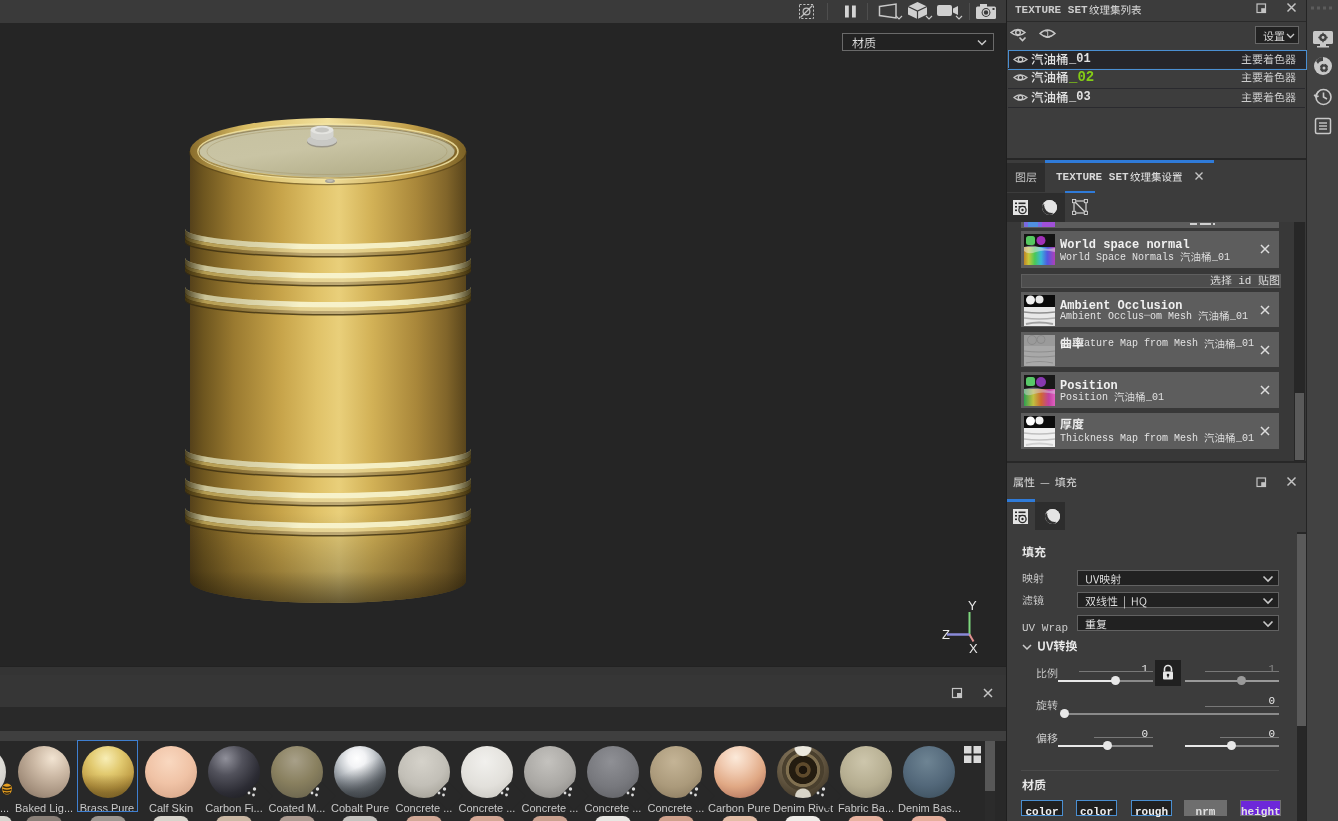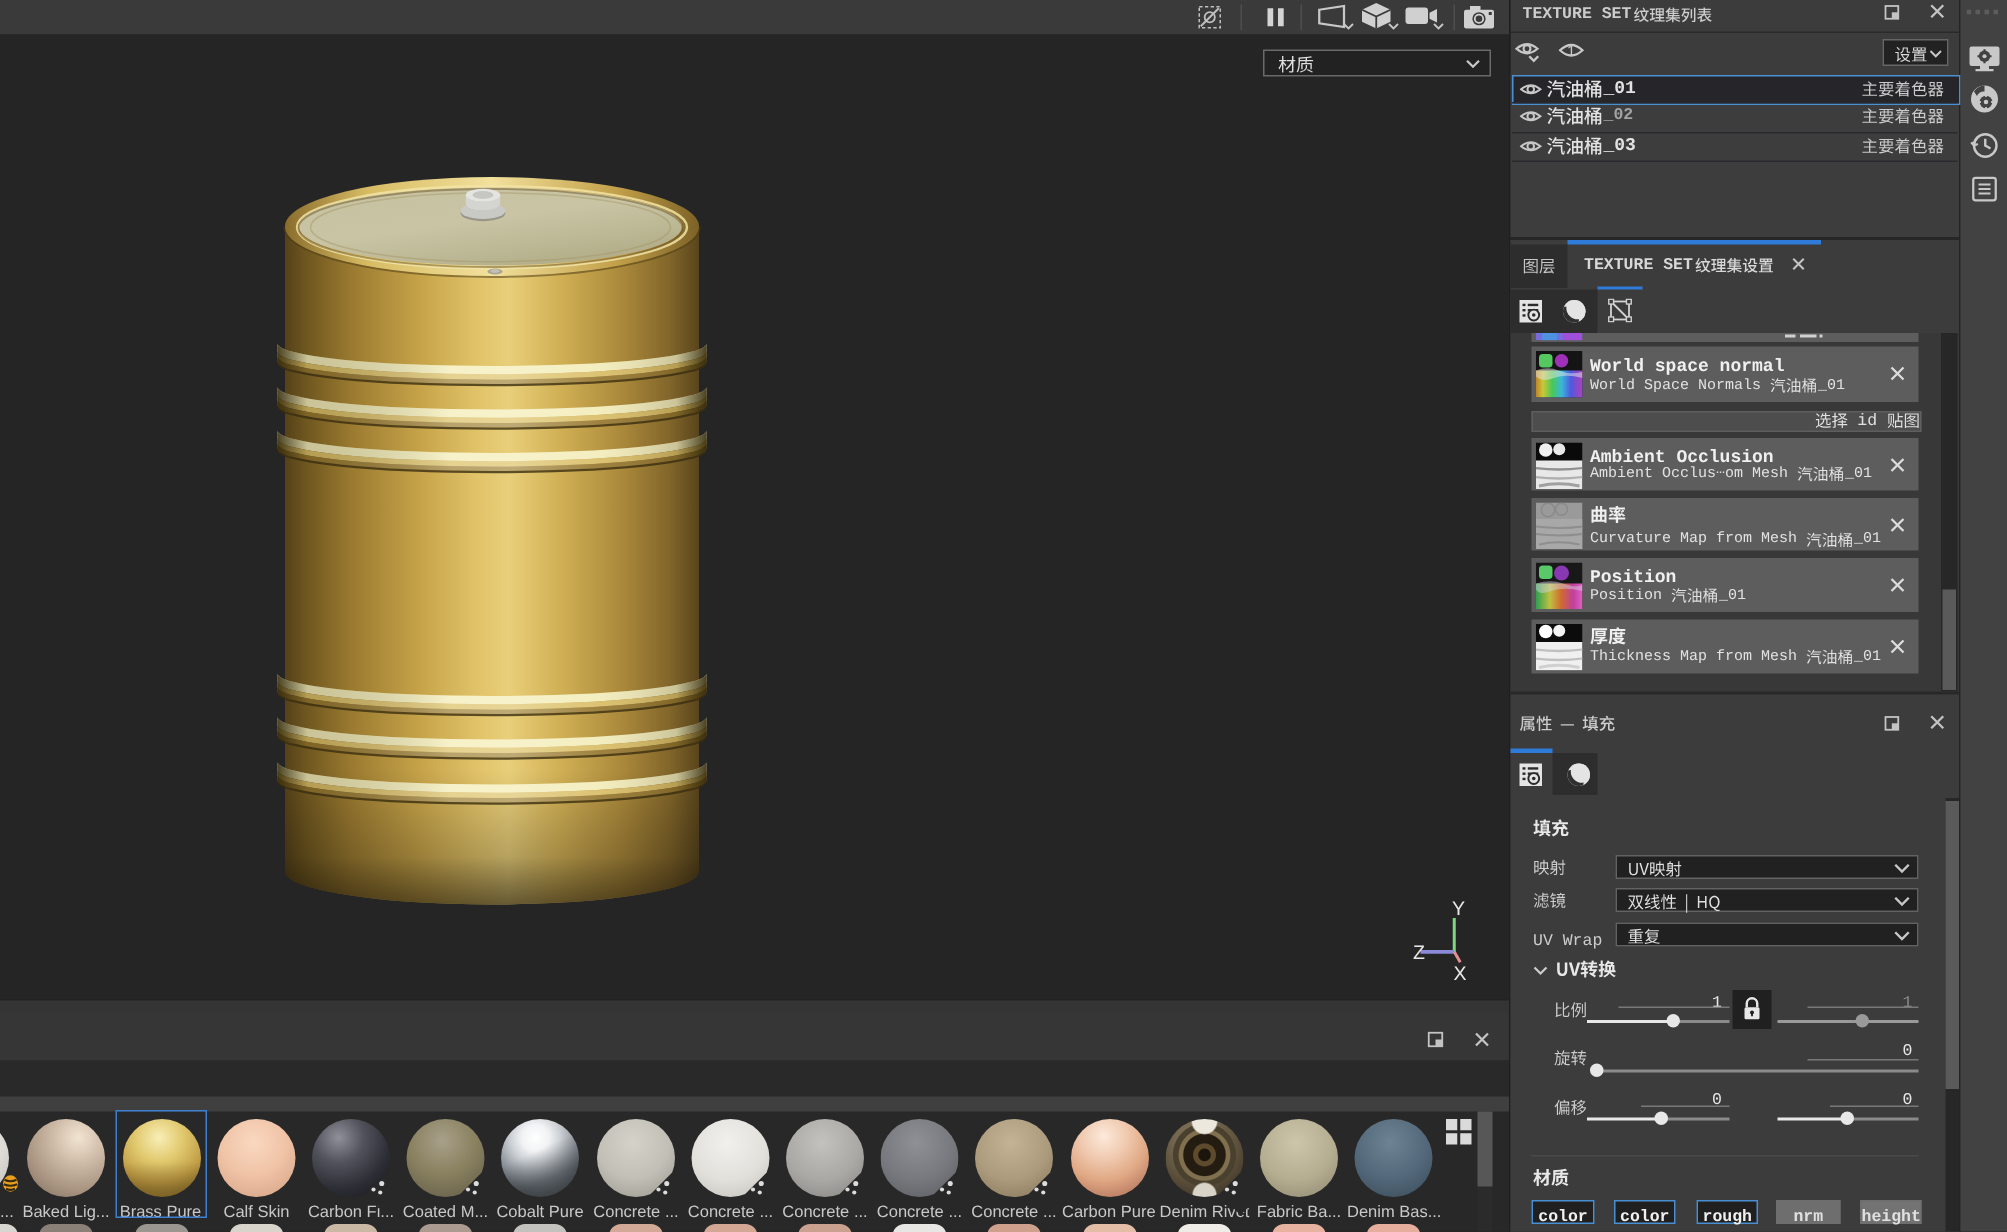--- a/index.html
+++ b/index.html
@@ -389,21 +389,21 @@
 <div class="ab" style="left:1008px;top:68px;width:297px;height:18px;"></div>
 <svg class="ab" style="left:1013px;top:72px" width="15" height="11">
 <path d="M1,5.5 Q7.5,0.2 14,5.5 Q7.5,10.8 1,5.5 Z" fill="none" stroke="#c8c8c8" stroke-width="1.3"></path>
 <circle cx="7.5" cy="5.5" r="2.2" fill="none" stroke="#c8c8c8" stroke-width="1.3"></circle>
     </svg>
     <div class="ab" style="left:1031px;top:69px;width:160px;height:16px;">
       <div class="flexr" style="height:16px">
         <svg width="38" height="16" viewBox="0 0 38 16" style="display:block">
           <path transform="translate(0,13.0)" d="M5.4 -7.3V-6.3H10.9V-7.3ZM1.2 -9.5C1.9 -9.1 2.8 -8.5 3.3 -8.1L4.0 -9.1C3.5 -9.4 2.5 -10.0 1.8 -10.3ZM0.4 -6.1C1.1 -5.7 2.1 -5.2 2.6 -4.8L3.2 -5.8C2.7 -6.1 1.7 -6.6 1.0 -6.9ZM0.8 0.0 1.8 0.8C2.5 -0.4 3.2 -1.8 3.8 -3.1L2.9 -3.8C2.3 -2.5 1.4 -0.9 0.8 0.0ZM5.7 -10.6C5.2 -9.2 4.4 -7.9 3.5 -7.0C3.8 -6.9 4.2 -6.5 4.5 -6.3C4.9 -6.8 5.4 -7.4 5.8 -8.1H12.0V-9.2H6.4C6.5 -9.5 6.7 -9.9 6.8 -10.3ZM4.2 -5.4V-4.4H9.5C9.5 -1.1 9.7 1.1 11.1 1.1C11.9 1.1 12.1 0.5 12.2 -1.0C12.0 -1.2 11.7 -1.5 11.5 -1.7C11.4 -0.7 11.4 -0.0 11.2 -0.0C10.7 -0.0 10.6 -2.3 10.6 -5.4Z M13.7 -9.5C14.4 -9.1 15.6 -8.5 16.1 -8.1L16.8 -9.1C16.2 -9.5 15.1 -10.1 14.3 -10.4ZM13.0 -6.1C13.8 -5.7 14.8 -5.1 15.4 -4.7L16.0 -5.7C15.5 -6.1 14.4 -6.6 13.6 -7.0ZM13.4 0.1 14.4 0.9C15.1 -0.2 15.8 -1.5 16.4 -2.7L15.5 -3.5C14.8 -2.2 14.0 -0.8 13.4 0.1ZM19.9 -0.9H18.1V-3.3H19.9ZM21.1 -0.9V-3.3H22.9V-0.9ZM17.0 -8.0V1.0H18.1V0.3H22.9V0.9H24.1V-8.0H21.1V-10.5H19.9V-8.0ZM19.9 -4.5H18.1V-6.8H19.9ZM21.1 -4.5V-6.8H22.9V-4.5Z M27.1 -10.6V-8.2H25.6V-7.1H27.0C26.7 -5.6 26.0 -3.8 25.2 -2.9C25.4 -2.6 25.7 -2.0 25.8 -1.7C26.3 -2.4 26.8 -3.4 27.1 -4.6V1.0H28.2V-5.1C28.5 -4.6 28.8 -4.1 28.9 -3.8L29.6 -4.6C29.4 -4.9 28.6 -6.1 28.2 -6.6V-7.1H29.6V-8.2H28.2V-10.6ZM29.7 -6.9V1.0H30.8V-1.5H32.5V1.0H33.6V-1.5H35.4V-0.2C35.4 -0.1 35.3 0.0 35.2 0.0C35.1 0.0 34.6 0.0 34.2 0.0C34.4 0.3 34.5 0.8 34.5 1.1C35.2 1.1 35.7 1.0 36.1 0.9C36.4 0.7 36.5 0.4 36.5 -0.2V-6.9H34.8L34.9 -7.1C34.7 -7.3 34.4 -7.5 34.1 -7.6C34.9 -8.2 35.8 -8.9 36.4 -9.6L35.6 -10.2L35.4 -10.1H29.8V-9.1H34.4C34.0 -8.8 33.5 -8.4 33.0 -8.1C32.5 -8.3 31.9 -8.6 31.4 -8.7L30.9 -7.9C31.6 -7.6 32.6 -7.2 33.3 -6.9ZM30.8 -3.7H32.5V-2.5H30.8ZM30.8 -4.7V-5.8H32.5V-4.7ZM35.4 -5.8V-4.7H33.6V-5.8ZM35.4 -3.7V-2.5H33.6V-3.7Z" fill="#e2e2e2"></path>
         </svg>
-        <span class="mono" style="font-size:11px;font-weight:bold;color:#a3a3a3">_02</span>
+        <span class="mono" style="font-size:14px;font-weight:bold;color:#84cc16">_02</span>
       </div>
     </div>
 <div class="ab" style="left:auto;right:41px;top:70px">
       <svg width="56" height="15" viewBox="0 0 56 15" style="display:block">
         <path transform="translate(0,11.4)" d="M4.1 -8.7C4.8 -8.2 5.6 -7.5 6.0 -7.0H1.1V-6.2H5.0V-3.8H1.6V-3.0H5.0V-0.3H0.6V0.5H10.4V-0.3H5.9V-3.0H9.4V-3.8H5.9V-6.2H9.9V-7.0H6.3L6.8 -7.4C6.4 -7.9 5.5 -8.7 4.8 -9.2Z M18.4 -2.6C18.0 -1.9 17.5 -1.4 16.9 -1.0C16.0 -1.2 15.2 -1.4 14.4 -1.6C14.6 -1.8 14.9 -2.2 15.2 -2.6ZM12.3 -7.1V-4.2H15.2C15.1 -3.9 14.9 -3.6 14.7 -3.3H11.6V-2.6H14.2C13.8 -2.0 13.4 -1.5 13.0 -1.1C14.0 -0.9 14.9 -0.7 15.8 -0.5C14.7 -0.2 13.3 0.0 11.6 0.1C11.8 0.3 11.9 0.6 12.0 0.9C14.1 0.7 15.7 0.4 17.0 -0.2C18.3 0.1 19.6 0.5 20.5 0.9L21.2 0.2C20.3 -0.1 19.1 -0.4 17.9 -0.8C18.5 -1.2 19.0 -1.8 19.3 -2.6H21.4V-3.3H15.6C15.8 -3.6 16.0 -3.8 16.1 -4.1L15.6 -4.2H20.8V-7.1H18.1V-8.0H21.2V-8.8H11.8V-8.0H14.8V-7.1ZM15.5 -8.0H17.3V-7.1H15.5ZM13.1 -6.4H14.8V-4.9H13.1ZM15.5 -6.4H17.3V-4.9H15.5ZM18.1 -6.4H20.0V-4.9H18.1Z M25.8 -2.0H30.4V-1.4H25.8ZM25.8 -2.5V-3.2H30.4V-2.5ZM25.8 -0.8H30.4V-0.2H25.8ZM22.7 -5.1V-4.5H25.3C24.5 -3.3 23.5 -2.3 22.3 -1.5C22.5 -1.4 22.8 -1.1 23.0 -0.9C23.7 -1.4 24.4 -2.0 25.0 -2.7V0.9H25.8V0.5H30.4V0.9H31.3V-3.8H25.8L26.2 -4.5H32.3V-5.1H26.6C26.8 -5.4 26.9 -5.6 27.0 -5.9H31.3V-6.5H27.3L27.6 -7.3H31.8V-8.0H29.6C29.9 -8.3 30.2 -8.7 30.4 -9.0L29.5 -9.3C29.3 -8.9 29.0 -8.4 28.7 -8.0H25.9L26.3 -8.1C26.1 -8.5 25.8 -8.9 25.5 -9.3L24.7 -9.0C25.0 -8.7 25.2 -8.3 25.4 -8.0H23.2V-7.3H26.7C26.6 -7.0 26.5 -6.8 26.4 -6.5H23.7V-5.9H26.1C26.0 -5.6 25.9 -5.4 25.7 -5.1Z M38.2 -5.4V-3.5H35.7V-5.4ZM39.0 -5.4H41.6V-3.5H39.0ZM39.6 -7.5C39.3 -7.1 38.8 -6.6 38.4 -6.2H35.5C35.9 -6.6 36.3 -7.1 36.7 -7.5ZM36.9 -9.3C36.1 -7.8 34.8 -6.5 33.4 -5.6C33.6 -5.4 33.8 -5.0 33.9 -4.9C34.2 -5.1 34.6 -5.3 34.9 -5.6V-0.9C34.9 0.4 35.4 0.7 37.2 0.7C37.6 0.7 41.0 0.7 41.4 0.7C43.1 0.7 43.4 0.2 43.6 -1.5C43.4 -1.6 43.0 -1.7 42.8 -1.8C42.7 -0.4 42.5 -0.1 41.4 -0.1C40.7 -0.1 37.7 -0.1 37.1 -0.1C35.9 -0.1 35.7 -0.2 35.7 -0.9V-2.7H41.6V-2.2H42.5V-6.2H39.4C40.0 -6.7 40.5 -7.4 40.8 -7.9L40.3 -8.3L40.1 -8.3H37.2C37.4 -8.5 37.5 -8.8 37.6 -9.0Z M46.2 -8.0H48.0V-6.5H46.2ZM50.8 -8.0H52.8V-6.5H50.8ZM50.8 -5.3C51.2 -5.1 51.8 -4.9 52.1 -4.6H49.0C49.2 -5.0 49.4 -5.3 49.6 -5.7L48.8 -5.9V-8.7H45.4V-5.8H48.7C48.6 -5.4 48.3 -5.0 48.0 -4.6H44.6V-3.9H47.3C46.5 -3.2 45.6 -2.6 44.3 -2.2C44.5 -2.0 44.7 -1.7 44.8 -1.6L45.4 -1.8V0.9H46.2V0.6H48.0V0.8H48.8V-2.5H46.7C47.4 -2.9 47.9 -3.4 48.4 -3.9H50.4C50.9 -3.4 51.5 -2.9 52.1 -2.5H50.1V0.9H50.9V0.6H52.8V0.8H53.6V-1.8L54.2 -1.6C54.3 -1.8 54.5 -2.1 54.7 -2.3C53.5 -2.6 52.3 -3.2 51.4 -3.9H54.4V-4.6H52.5L52.8 -4.9C52.4 -5.2 51.7 -5.6 51.2 -5.8ZM50.1 -8.7V-5.8H53.6V-8.7ZM46.2 -0.2V-1.8H48.0V-0.2ZM50.9 -0.2V-1.8H52.8V-0.2Z" fill="#cccccc"></path>
       </svg>
     </div>
 <div class="ab" style="left:1008px;top:88px;width:297px;height:18px;"></div>
 <svg class="ab" style="left:1013px;top:92px" width="15" height="11">
 <path d="M1,5.5 Q7.5,0.2 14,5.5 Q7.5,10.8 1,5.5 Z" fill="none" stroke="#c8c8c8" stroke-width="1.3"></path>
@@ -581,21 +581,21 @@
 <circle cx="17" cy="4.5" r="4" fill="none" stroke="#8a8a8a" stroke-width="1"></circle>
 <rect x="0" y="11" width="31" height="20" fill="#a8a8a8"></rect>
 <path d="M0,16 Q15,18 31,16 M0,21 Q15,23 31,21 M2,28 Q15,25 29,28" stroke="#8e8e8e" stroke-width="1.2" fill="none"></path>
       </svg>
     </div>
 <div class="ab" style="left:1060px;top:334.5px;width:190px;height:14px;">
       <svg width="24" height="16" viewBox="0 0 24 16" style="display:block">
         <path transform="translate(0,12.5)" d="M6.7 -10.1V-7.8H5.2V-10.1H3.8V-7.8H1.0V1.0H2.4V0.4H9.6V1.0H11.0V-7.8H8.1V-10.1ZM2.4 -1.0V-3.0H3.8V-1.0ZM9.6 -1.0H8.1V-3.0H9.6ZM5.2 -1.0V-3.0H6.7V-1.0ZM2.4 -4.4V-6.4H3.8V-4.4ZM9.6 -4.4H8.1V-6.4H9.6ZM5.2 -4.4V-6.4H6.7V-4.4Z M21.8 -7.7C21.4 -7.2 20.7 -6.6 20.3 -6.2L21.3 -5.6C21.8 -5.9 22.5 -6.5 23.0 -7.0ZM12.8 -6.9C13.5 -6.5 14.2 -5.9 14.6 -5.5L15.6 -6.4C15.2 -6.8 14.4 -7.3 13.8 -7.7ZM12.5 -2.5V-1.1H17.2V1.1H18.8V-1.1H23.5V-2.5H18.8V-3.3H17.2V-2.5ZM16.9 -9.9 17.3 -9.2H12.8V-7.9H16.9C16.7 -7.5 16.4 -7.2 16.3 -7.1C16.1 -6.9 15.9 -6.7 15.7 -6.7C15.9 -6.4 16.1 -5.8 16.1 -5.6C16.3 -5.6 16.6 -5.7 17.5 -5.7C17.1 -5.4 16.7 -5.1 16.6 -4.9C16.1 -4.6 15.9 -4.4 15.5 -4.3C15.7 -4.0 15.9 -3.4 15.9 -3.1C16.2 -3.3 16.7 -3.4 19.5 -3.6C19.6 -3.4 19.7 -3.2 19.8 -3.0L20.9 -3.5C20.8 -3.8 20.6 -4.1 20.4 -4.5C21.1 -4.0 21.9 -3.5 22.4 -3.1L23.4 -3.9C22.9 -4.4 21.8 -5.1 21.0 -5.5L20.2 -4.8C20.0 -5.1 19.8 -5.4 19.6 -5.6L18.6 -5.3C18.7 -5.1 18.9 -4.9 19.0 -4.6L17.7 -4.6C18.7 -5.3 19.7 -6.3 20.5 -7.2L19.4 -7.9C19.2 -7.5 18.9 -7.2 18.6 -6.9L17.5 -6.9C17.8 -7.2 18.1 -7.6 18.3 -7.9H23.3V-9.2H19.0C18.9 -9.6 18.6 -10.0 18.4 -10.3ZM12.5 -4.2 13.2 -3.1C13.9 -3.4 14.7 -3.9 15.5 -4.3L15.8 -4.4L15.5 -5.5C14.4 -5.0 13.2 -4.5 12.5 -4.2Z" fill="#f0f0f0"></path>
       </svg>
     </div>
-<div class="ab" style="left:1060px;top:353px;width:215px;height:14px;">
+<div class="ab" style="left:1060px;top:337px;width:215px;height:14px;">
       <div class="flexr" style="height:13px">
         <span class="mono" style="font-size:10px;font-weight:normal;color:#e2e2e2;white-space:nowrap">Curvature Map from Mesh&nbsp;</span>
         <svg width="32" height="14" viewBox="0 0 32 14" style="display:block">
           <path transform="translate(0,10.9)" d="M4.5 -6.0V-5.4H9.2V-6.0ZM1.0 -8.0C1.6 -7.7 2.4 -7.2 2.8 -6.9L3.3 -7.5C2.9 -7.8 2.1 -8.3 1.5 -8.6ZM0.4 -5.2C1.0 -4.9 1.8 -4.4 2.2 -4.1L2.7 -4.8C2.2 -5.1 1.4 -5.5 0.8 -5.7ZM0.7 0.1 1.4 0.6C2.0 -0.3 2.6 -1.6 3.1 -2.6L2.5 -3.1C1.9 -2.0 1.2 -0.7 0.7 0.1ZM4.8 -8.8C4.5 -7.7 3.8 -6.5 3.0 -5.8C3.2 -5.7 3.5 -5.4 3.6 -5.3C4.0 -5.7 4.4 -6.3 4.8 -6.9H10.1V-7.6H5.2C5.3 -7.9 5.5 -8.3 5.6 -8.6ZM3.5 -4.5V-3.8H8.1C8.1 -1.0 8.3 0.9 9.4 0.9C10.0 0.9 10.1 0.4 10.2 -0.9C10.0 -1.0 9.8 -1.2 9.7 -1.3C9.6 -0.5 9.6 0.1 9.5 0.1C8.9 0.1 8.8 -1.9 8.8 -4.5Z M11.5 -8.1C12.2 -7.8 13.1 -7.3 13.5 -6.9L14.0 -7.6C13.5 -7.9 12.6 -8.4 11.9 -8.7ZM10.9 -5.2C11.6 -4.9 12.5 -4.4 12.9 -4.1L13.4 -4.7C12.9 -5.1 12.0 -5.5 11.4 -5.8ZM11.3 0.2 12.0 0.7C12.5 -0.2 13.1 -1.3 13.6 -2.3L13.0 -2.8C12.5 -1.8 11.8 -0.5 11.3 0.2ZM16.8 -0.6H15.1V-2.9H16.8ZM17.6 -0.6V-2.9H19.4V-0.6ZM14.4 -6.6V0.8H15.1V0.2H19.4V0.7H20.2V-6.6H17.6V-8.8H16.8V-6.6ZM16.8 -3.6H15.1V-5.9H16.8ZM17.6 -3.6V-5.9H19.4V-3.6Z M22.9 -8.8V-6.8H21.5V-6.1H22.8C22.5 -4.7 21.9 -3.1 21.3 -2.2C21.4 -2.1 21.6 -1.7 21.7 -1.5C22.1 -2.1 22.6 -3.2 22.9 -4.3V0.8H23.6V-4.6C23.9 -4.2 24.2 -3.6 24.3 -3.3L24.8 -3.9C24.6 -4.2 23.9 -5.2 23.6 -5.6V-6.1H24.9V-6.8H23.6V-8.8ZM25.0 -5.7V0.8H25.7V-1.4H27.4V0.8H28.1V-1.4H29.9V-0.0C29.9 0.1 29.8 0.1 29.7 0.1C29.6 0.1 29.2 0.1 28.8 0.1C28.9 0.3 29.0 0.6 29.0 0.8C29.6 0.8 30.0 0.8 30.3 0.7C30.5 0.6 30.6 0.4 30.6 -0.0V-5.7H29.1L29.2 -6.0C29.0 -6.1 28.7 -6.2 28.4 -6.4C29.2 -6.9 30.0 -7.5 30.5 -8.1L30.0 -8.5L29.8 -8.4H25.1V-7.8H29.2C28.7 -7.4 28.2 -7.0 27.7 -6.8C27.3 -7.0 26.8 -7.2 26.3 -7.3L26.0 -6.8C26.7 -6.5 27.6 -6.1 28.2 -5.7ZM25.7 -3.2H27.4V-2.1H25.7ZM25.7 -3.9V-5.0H27.4V-3.9ZM29.9 -5.0V-3.9H28.1V-5.0ZM29.9 -3.2V-2.1H28.1V-3.2Z" fill="#e2e2e2"></path>
         </svg>
         <span class="mono" style="font-size:10px;font-weight:normal;color:#e2e2e2;white-space:nowrap">_01</span>
       </div>
     </div>
 <div class="ab" style="left:1259px;top:343.5px;width:12px;height:12px;">
       <svg width="12" height="12">
@@ -819,21 +819,21 @@
 <div class="ab" style="left:1021px;top:769.5px;width:258px;height:1px;background:#4a4a4a;"></div>
 <div class="ab" style="left:1022px;top:777px">
       <svg width="24" height="16" viewBox="0 0 24 16" style="display:block">
         <path transform="translate(0,12.5)" d="M8.9 -10.2V-7.7H5.7V-6.3H8.5C7.6 -4.6 6.2 -2.8 4.7 -1.9C5.0 -1.6 5.5 -1.1 5.7 -0.7C6.9 -1.6 8.0 -2.9 8.9 -4.4V-0.7C8.9 -0.5 8.8 -0.4 8.6 -0.4C8.4 -0.4 7.7 -0.4 7.0 -0.4C7.2 -0.0 7.4 0.6 7.5 1.0C8.5 1.0 9.3 1.0 9.8 0.7C10.3 0.5 10.5 0.1 10.5 -0.7V-6.3H11.6V-7.7H10.5V-10.2ZM2.4 -10.2V-7.7H0.5V-6.3H2.2C1.8 -4.9 1.1 -3.3 0.2 -2.3C0.4 -2.0 0.8 -1.3 0.9 -0.9C1.5 -1.6 2.0 -2.5 2.4 -3.6V1.1H3.9V-4.4C4.2 -3.9 4.6 -3.3 4.9 -2.9L5.7 -4.2C5.4 -4.5 4.3 -5.6 3.9 -6.0V-6.3H5.4V-7.7H3.9V-10.2Z M19.2 -0.5C20.3 -0.1 21.8 0.6 22.6 1.1L23.6 0.1C22.7 -0.3 21.3 -0.9 20.2 -1.3ZM18.4 -3.8V-2.9C18.4 -2.1 18.2 -0.9 14.5 -0.0C14.9 0.3 15.3 0.8 15.5 1.1C19.4 -0.0 19.9 -1.7 19.9 -2.9V-3.8ZM15.5 -5.6V-1.3H17.0V-4.2H21.3V-1.2H22.8V-5.6H19.5L19.6 -6.4H23.5V-7.7H19.7L19.8 -8.6C20.9 -8.8 21.9 -8.9 22.8 -9.1L21.7 -10.3C19.7 -9.8 16.4 -9.5 13.5 -9.4V-6.0C13.5 -4.2 13.4 -1.6 12.3 0.2C12.6 0.3 13.3 0.7 13.5 0.9C14.7 -1.0 14.9 -4.0 14.9 -6.0V-6.4H18.2L18.1 -5.6ZM18.2 -7.7H14.9V-8.2C16.0 -8.3 17.1 -8.4 18.3 -8.5Z" fill="#e8e8e8"></path>
       </svg>
     </div>
 <div class="ab" style="left:1021px;top:800px;width:40px;height:14px;background:#202020;border:1px solid #4a8fd2;text-align:center;"><span class="mono" style="font-size:11px;font-weight:bold;color:#f0f0f0;white-space:nowrap">color</span></div>
 <div class="ab" style="left:1076px;top:800px;width:39px;height:14px;background:#202020;border:1px solid #4a8fd2;text-align:center;"><span class="mono" style="font-size:11px;font-weight:bold;color:#f0f0f0;white-space:nowrap">color</span></div>
 <div class="ab" style="left:1131px;top:800px;width:39px;height:14px;background:#202020;border:1px solid #4a8fd2;text-align:center;"><span class="mono" style="font-size:11px;font-weight:bold;color:#f0f0f0;white-space:nowrap">rough</span></div>
 <div class="ab" style="left:1184px;top:800px;width:41px;height:14px;background:#6e6e6e;border:1px solid #6e6e6e;text-align:center;"><span class="mono" style="font-size:11px;font-weight:bold;color:#e0e0e0;white-space:nowrap">nrm</span></div>
-<div class="ab" style="left:1240px;top:800px;width:39px;height:14px;background:#737373;border:1px solid #6e6e6e;text-align:center;"><span class="mono" style="font-size:11px;font-weight:bold;color:#e0e0e0;white-space:nowrap">height</span></div>
+<div class="ab" style="left:1240px;top:800px;width:39px;height:14px;background:#6d28d9;border:1px solid #6e6e6e;text-align:center;"><span class="mono" style="font-size:11px;font-weight:bold;color:#e0e0e0;white-space:nowrap">height</span></div>
 <div class="ab" style="left:1307px;top:0px;width:31px;height:821px;background:#424242;"></div>
 <div class="ab" style="left:1311px;top:6px;width:24px;height:4px;">
       <svg width="24" height="4">
 <rect x="0" y="0.5" width="3" height="3" fill="#5c5c5c"></rect>
         <rect x="6" y="0.5" width="3" height="3" fill="#5c5c5c"></rect>
 <rect x="12" y="0.5" width="3" height="3" fill="#5c5c5c"></rect>
         <rect x="18" y="0.5" width="3" height="3" fill="#5c5c5c"></rect>
       </svg>
     </div>
 <div class="ab" style="left:1312px;top:30px;width:22px;height:18px;">

